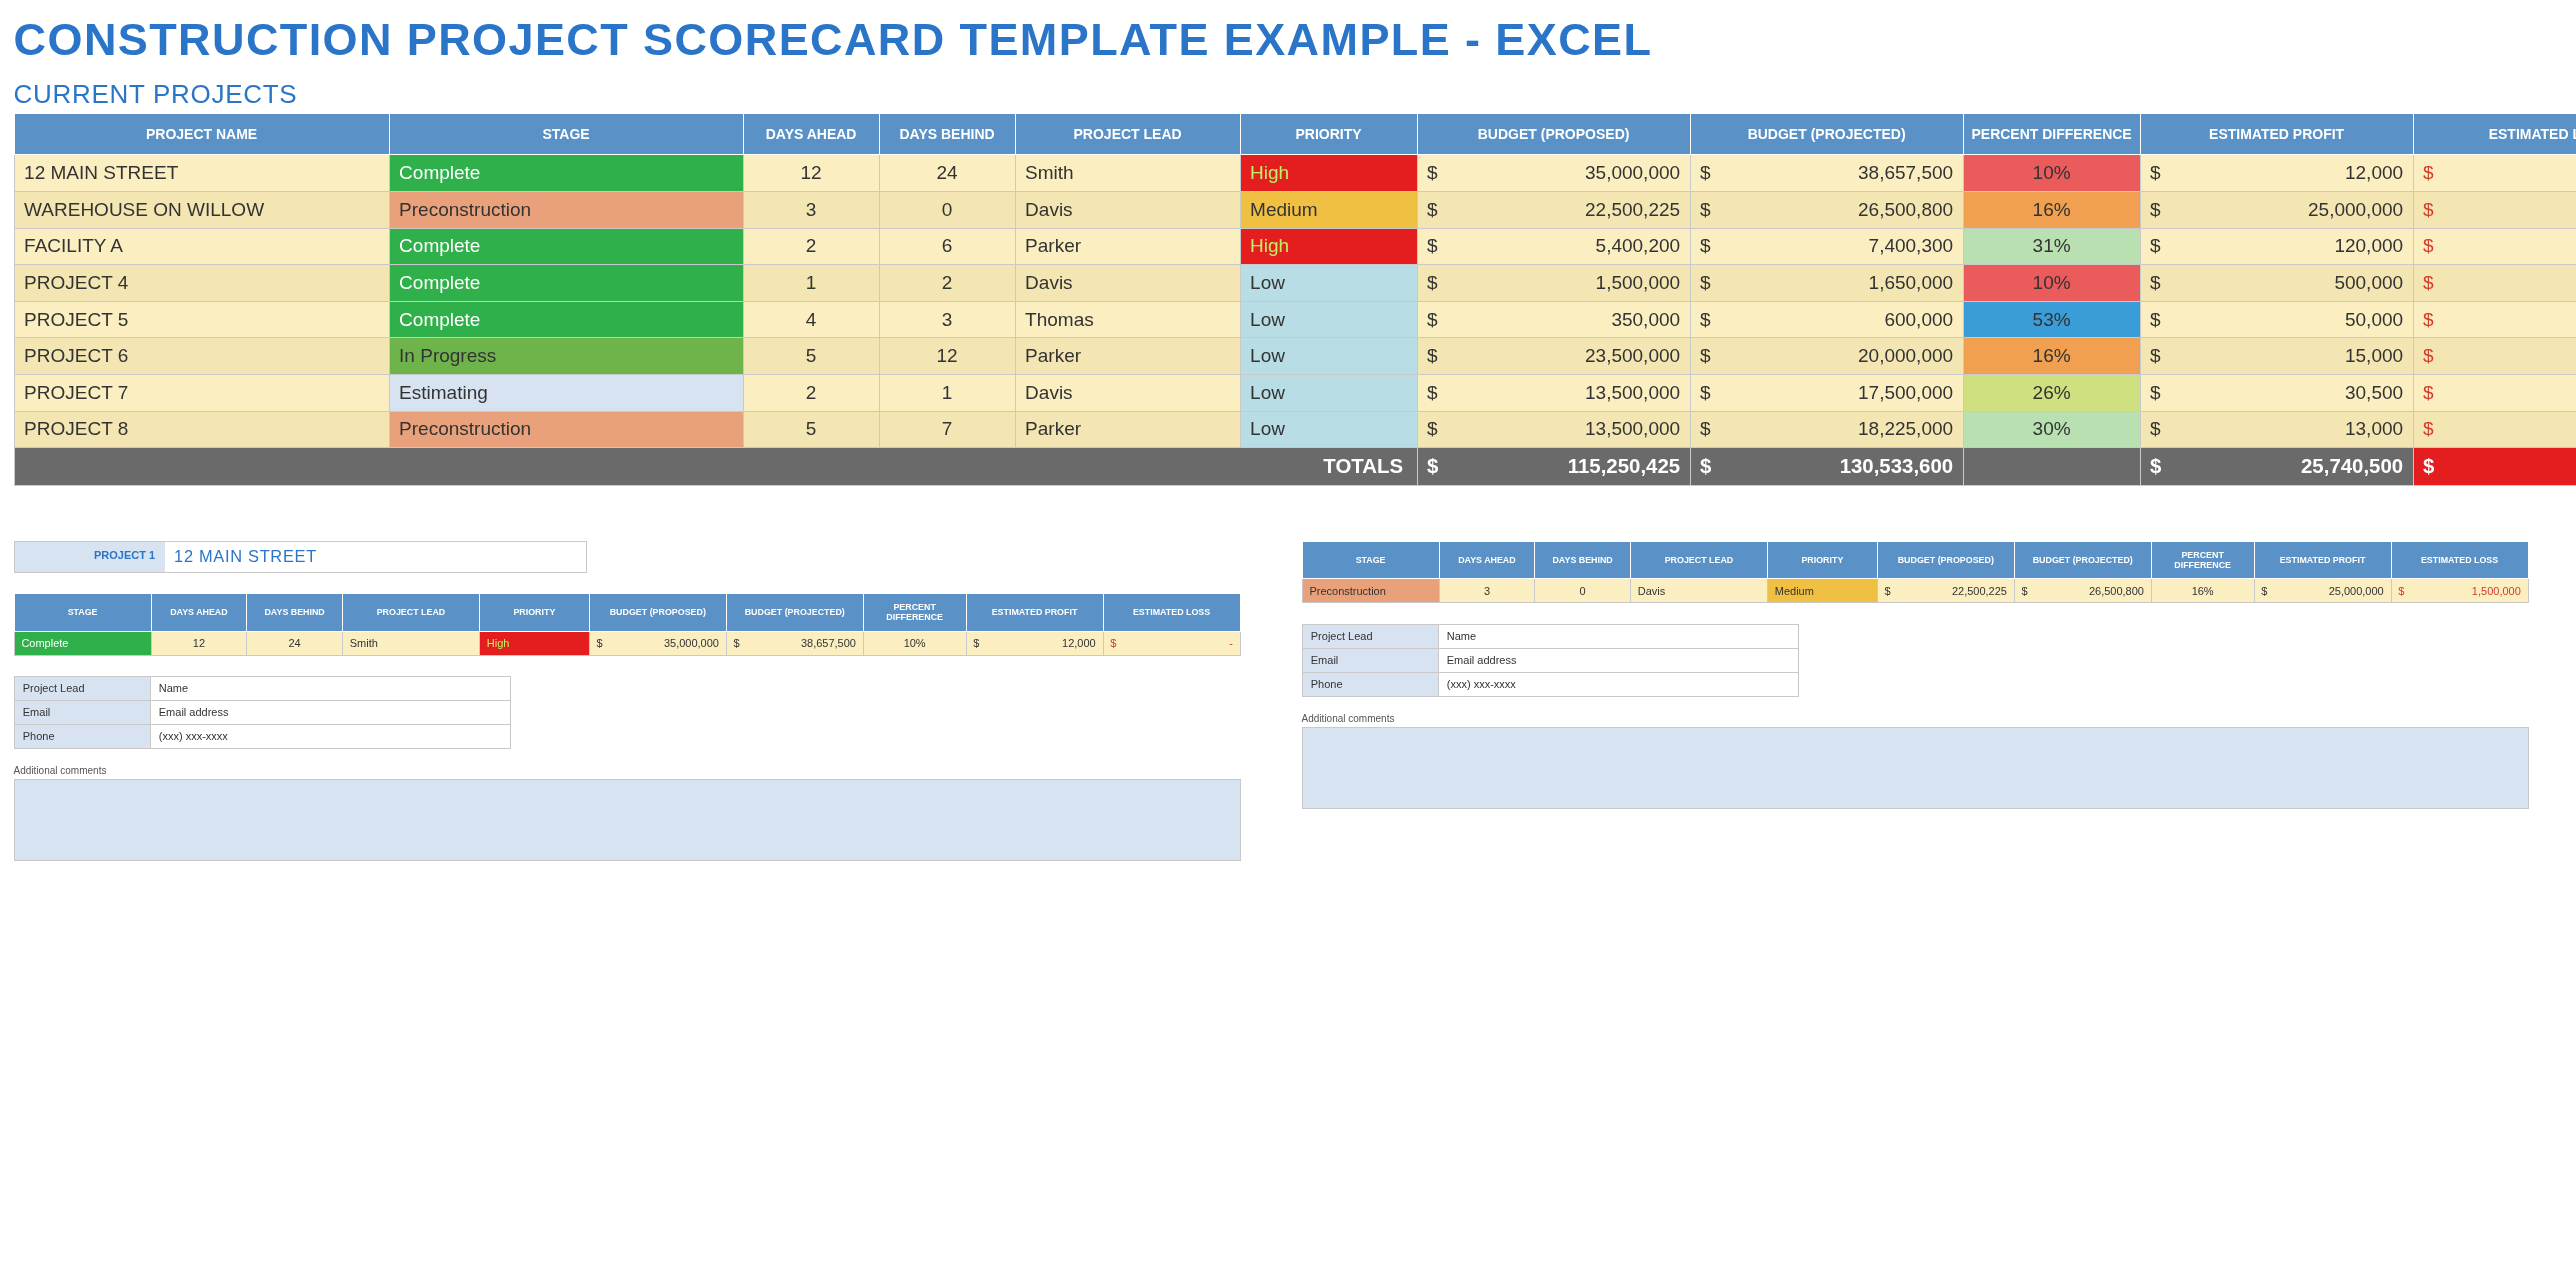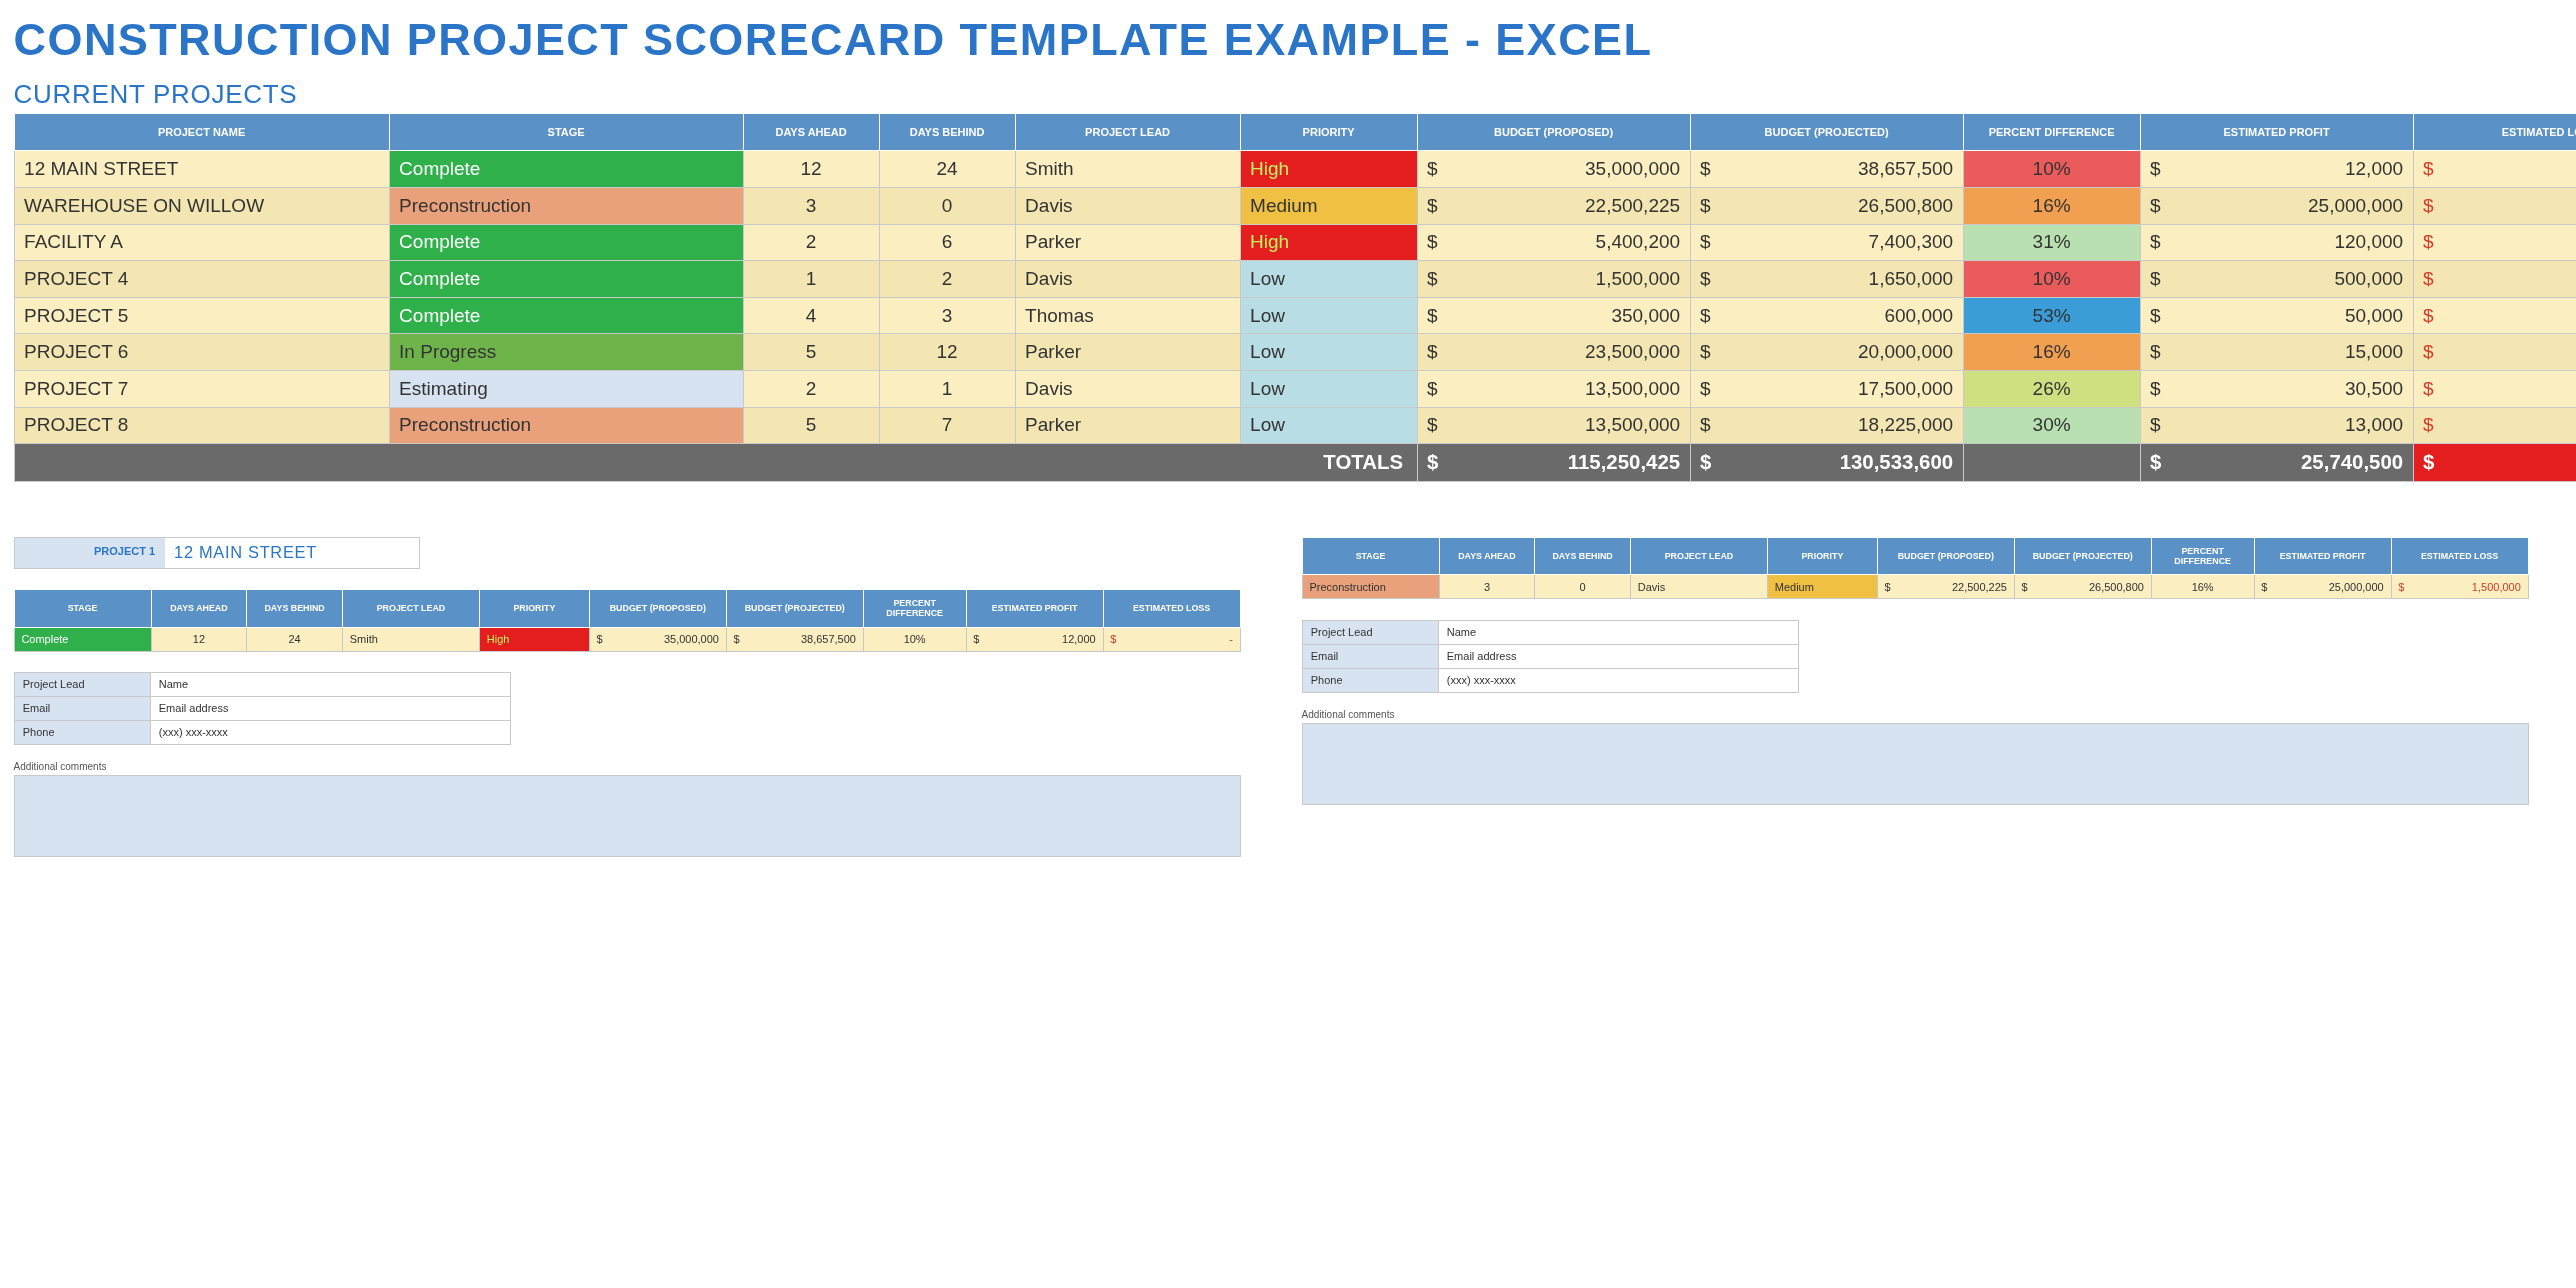--- a/index.html
+++ b/index.html
@@ -30,21 +30,21 @@
   
   table.main {
     width: 100%;
     border-collapse: collapse;
     table-layout: fixed;
   }
   table.main th {
     background: #5a92c8;
     color: #fff;
     font-weight: 700;
-    font-size: 11px;
+    font-size: 14px;
     padding: 12.3px 5.5px;
     text-align: center;
     border: 0.7px solid #fff;
   }
   table.main td {
     padding: 6.8px 9.5px;
     border: 0.7px solid #c9c9c9;
     background: #fbeec1;
     font-size: 19px;
   }
@@ -81,21 +81,21 @@
   col.c-days  { width: 136px; }
   col.c-lead  { width: 225px; }
   col.c-prio  { width: 177px; }
   col.c-money { width: 273px; }
   col.c-diff  { width: 177px; }
 
   
   .details { display:flex; gap:61px; margin-top:55px; }
   .card { width: 1227px; }
 
-  .card-title { display:flex; align-items:stretch; border:0.7px solid #c9c9c9; width:406px; margin-bottom:20.4px; }
+  .card-title { display:flex; align-items:stretch; border:0.7px solid #c9c9c9; width:573px; margin-bottom:20.4px; }
   .card-title .lbl { width:150px; background:#d7e3f1; color:#2a75c8; font-size:11px; font-weight:700; text-align:right; padding:6.8px 9.5px; }
   .card-title .val { flex:1; color:#2a75c8; font-size:16.4px; padding:5.5px 9.5px; letter-spacing:0.7px; }
 
   table.mini {
     width:100%; border-collapse:collapse; table-layout:fixed; font-size:11px;
   }
   table.mini th {
     background:#5a92c8; color:#fff; font-weight:700; font-size:8.9px;
     padding:8.2px 2.7px; border:0.7px solid #fff; text-align:center;
   }

